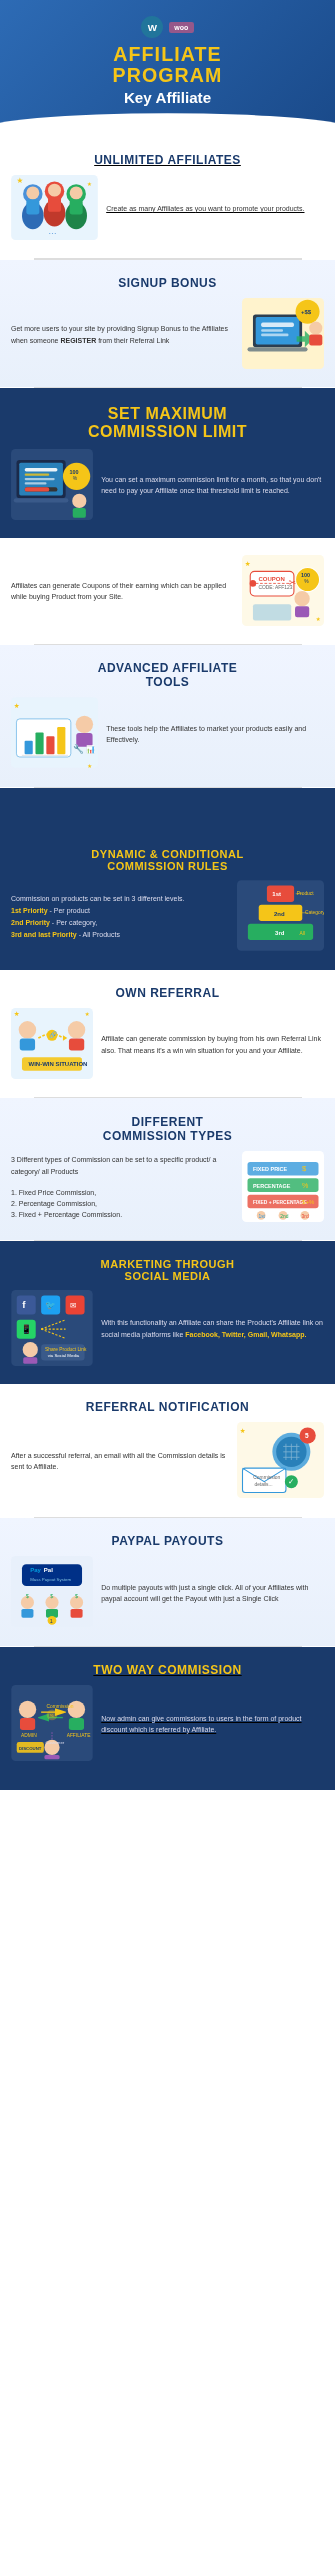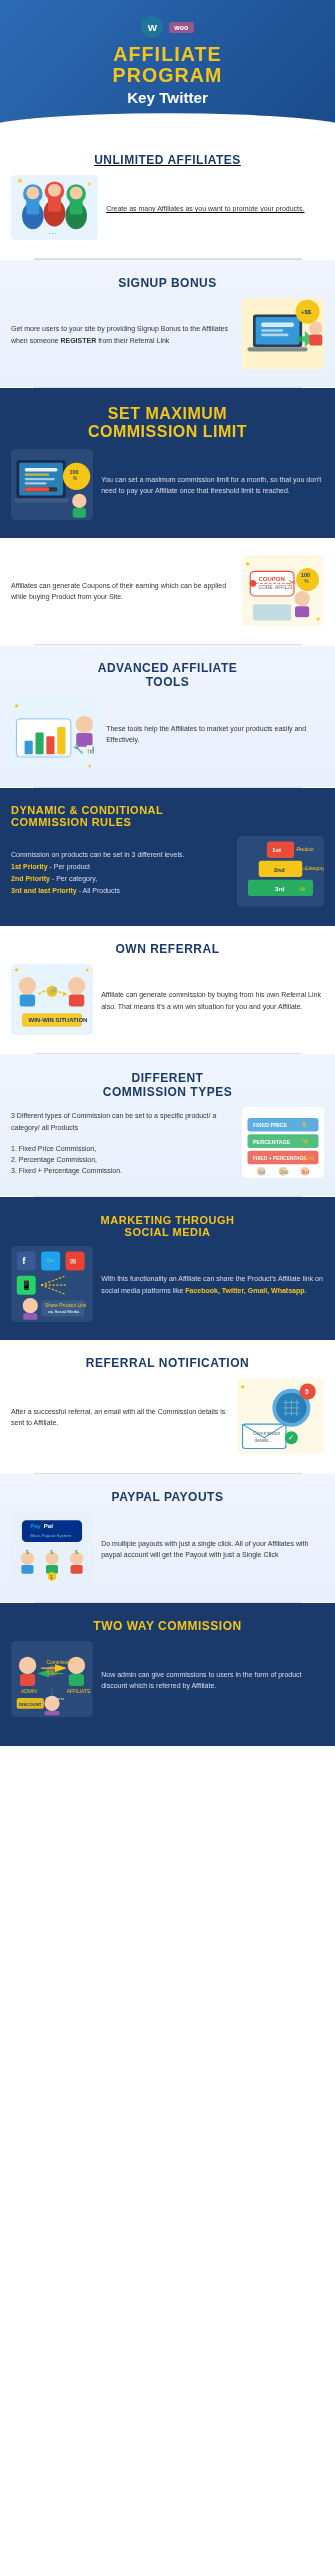--- a/index.html
+++ b/index.html
@@ -106,21 +106,21 @@
   </style>
 </head>
 <body>
 
 <div class="header">
   <div class="header-logos">
     <div class="wp-logo">W</div>
     <div class="woo-badge">woo</div>
   </div>
   <div class="header-title">AFFILIATE<br>PROGRAM</div>
-  <div class="header-subtitle">Key Twitter</div>
+  <div class="header-subtitle">Key Affiliate</div>
   <div class="header-wave"></div>
 </div>
 
 <div class="section section-light" style="padding-top:24.5px;text-decoration:underline;">
   <div class="section-title">UNLIMITED AFFILIATES</div>
   <div class="section-content">
     <div class="col-image">
       <svg width="87" height="65" viewBox="0 0 160 120" xmlns="http://www.w3.org/2000/svg">
 
         <rect x="0" y="0" width="160" height="120" rx="8" fill="#e8f4fd"></rect>
@@ -280,21 +280,21 @@
     </div>
     <div class="col-text">
       <p class="section-text">These tools help the Affiliates to market your products easily and Effectively.</p>
     </div>
   </div>
 </div>
 
 <div class="divider"></div>
 
 <div style="background:#1a3a6b; padding:16.3px 11px;">
-  <div style="color:#f5c518; font-size:11px; font-weight:900; text-align:left; text-transform:uppercase; margin-bottom:8.2px; letter-spacing:0.5px;">DYNAMIC &amp; CONDITIONAL<br>COMMISSION RULES</div>
+  <div style="color:#f5c518; font-size:11px; font-weight:900; text-align:center; text-transform:uppercase; margin-bottom:8.2px; letter-spacing:0.5px;margin-top:44px;">DYNAMIC &amp; CONDITIONAL<br>COMMISSION RULES</div>
   <div class="section-content">
     <div class="col-text">
       <p style="font-size:7px; color:#dde; line-height:1.7;">
         Commission on products can be set in 3 different levels.<br>
         <strong style="color:#f5c518;">1st Priority</strong> - Per product<br>
         <strong style="color:#f5c518;">2nd Priority</strong> - Per category,<br>
         <strong style="color:#f5c518;">3rd and last Priority</strong> - All Products
       </p>
     </div>
     <div class="col-image">
@@ -499,21 +499,21 @@
       </svg>
     </div>
     <div class="col-text">
       <p class="section-text">Do multiple payouts with just a single click. All of your Affiliates with paypal account will get the Payout with just a Single Click</p>
     </div>
   </div>
 </div>
 
 <div class="divider"></div>
 
-<div style="background:#1a3a6b; padding:16.3px 11px 27px;">
+<div style="background:#1a3a6b; padding:16.3px 11px 27px;text-decoration:underline;">
   <div style="color:#f5c518; font-size:12px; font-weight:900; text-align:center; text-transform:uppercase; margin-bottom:8.2px; letter-spacing:0.5px;">TWO WAY COMMISSION</div>
   <div class="section-content">
     <div class="col-image">
       <svg width="82" height="76" viewBox="0 0 150 140" xmlns="http://www.w3.org/2000/svg">
         <rect x="0" y="0" width="150" height="140" rx="8" fill="#2a4a7a"></rect>
 
         <circle cx="30" cy="45" r="16" fill="#f5cba7"></circle>
         <rect x="16" y="61" width="28" height="22" rx="5" fill="#e74c3c"></rect>
         <text x="18" y="95" font-size="9" fill="#f5c518">ADMIN</text>
 

